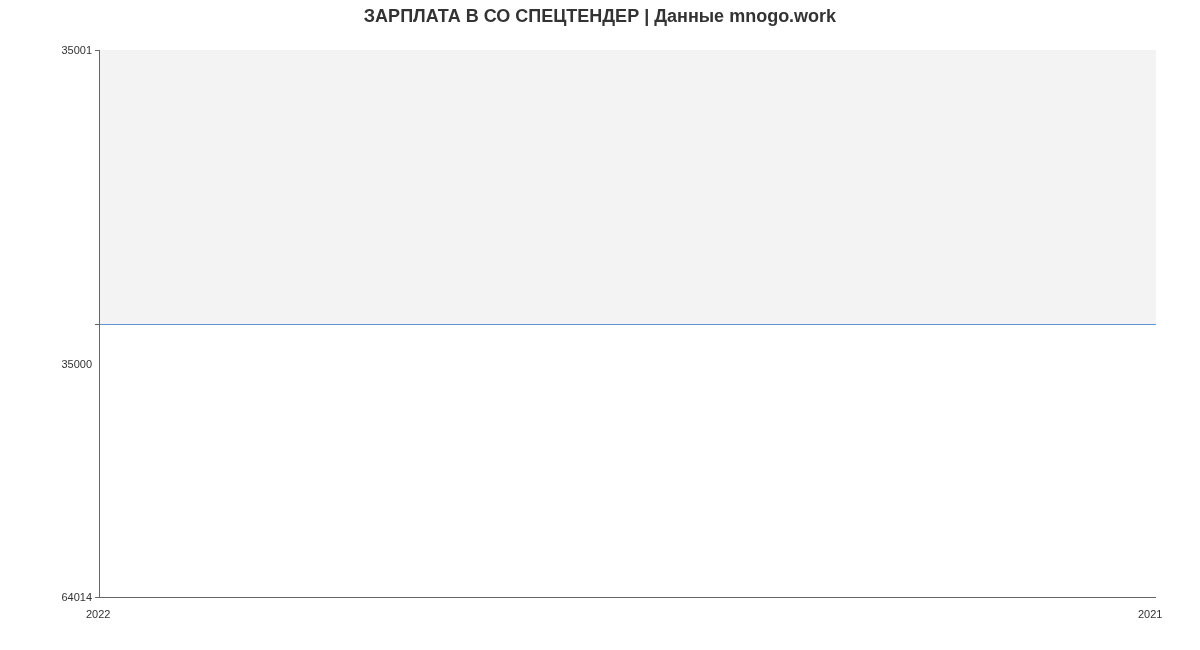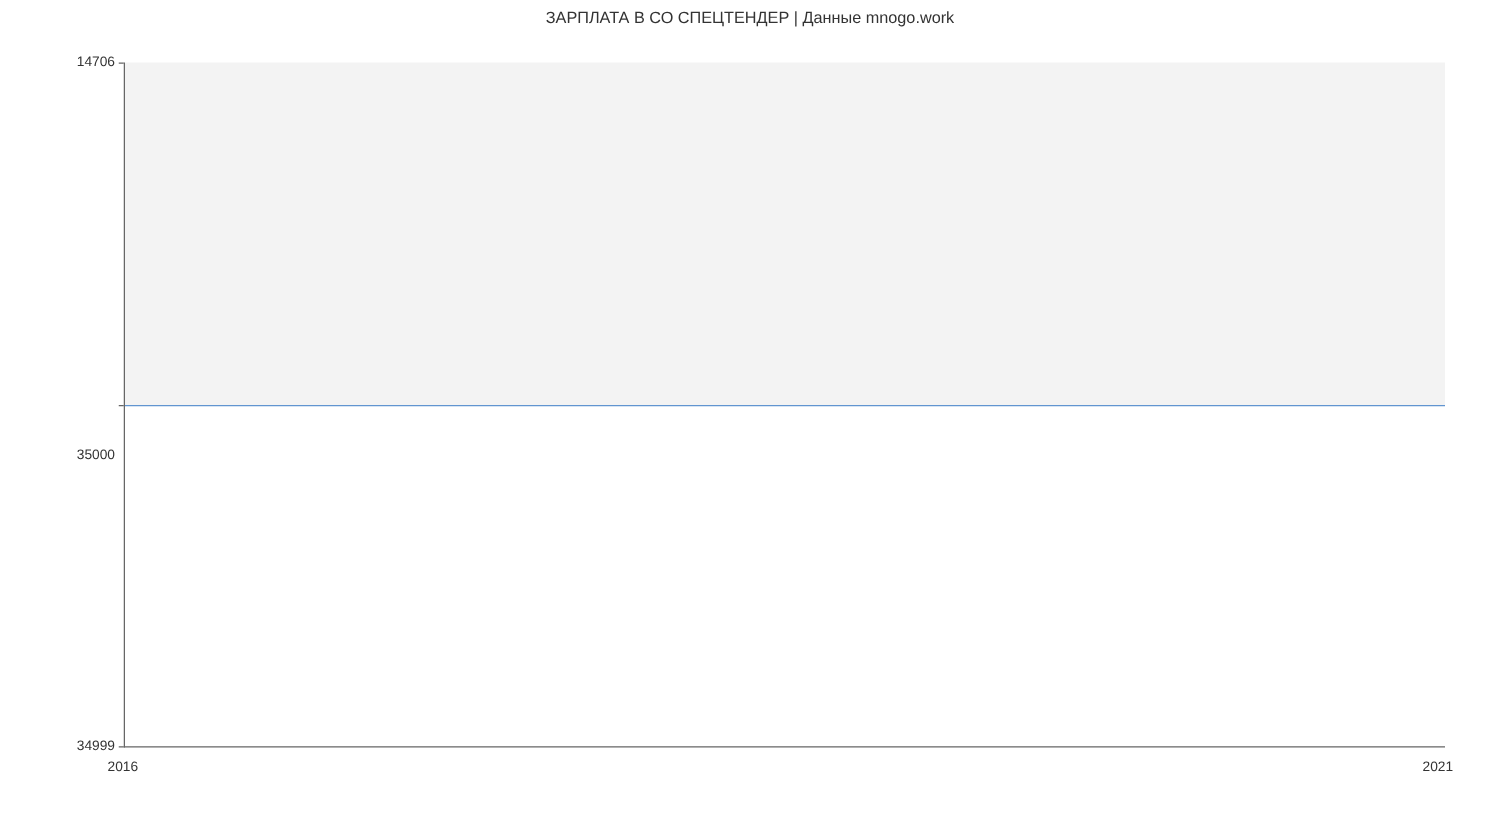--- a/index.html
+++ b/index.html
@@ -18,23 +18,23 @@
       position: relative;
       width: 100%;
       height: 100%;
     }
     .chart-title {
       position: absolute;
       top: 6px;
       left: 0;
       right: 0;
       text-align: center;
-      font-size: 13px;
+      font-size: 18px;
       color: #333333;
-      font-weight: normal;
+      font-weight: bold;
     }
     .plot-area {
       position: absolute;
       left: 99px;
       top: 50px;
       width: 1057px;
       height: 548px;
       border-left: 1px solid #666666;
       border-bottom: 1px solid #666666;
     }
@@ -82,19 +82,19 @@
 
   <div class="plot-area">
     <div class="fill-upper" style="height:274px;"></div>
     <div class="data-line" style="top:274px;"></div>
   </div>
 
   <div class="y-tick-mark" style="top:50px;"></div>
   <div class="y-tick-mark" style="top:324px;"></div>
   <div class="y-tick-mark" style="top:597px;"></div>
 
-  <div class="y-tick-label" style="top:50px;">14706</div>
+  <div class="y-tick-label" style="top:50px;">35001</div>
   <div class="y-tick-label" style="top:324px;margin-top:40px;">35000</div>
-  <div class="y-tick-label" style="top:597px;">34999</div>
+  <div class="y-tick-label" style="top:597px;">64014</div>
 
-  <div class="x-tick-label" style="left:86px;">2016</div>
+  <div class="x-tick-label" style="left:86px;">2022</div>
   <div class="x-tick-label" style="left:1138px;">2021</div>
 </div>
 
 </body></html>

